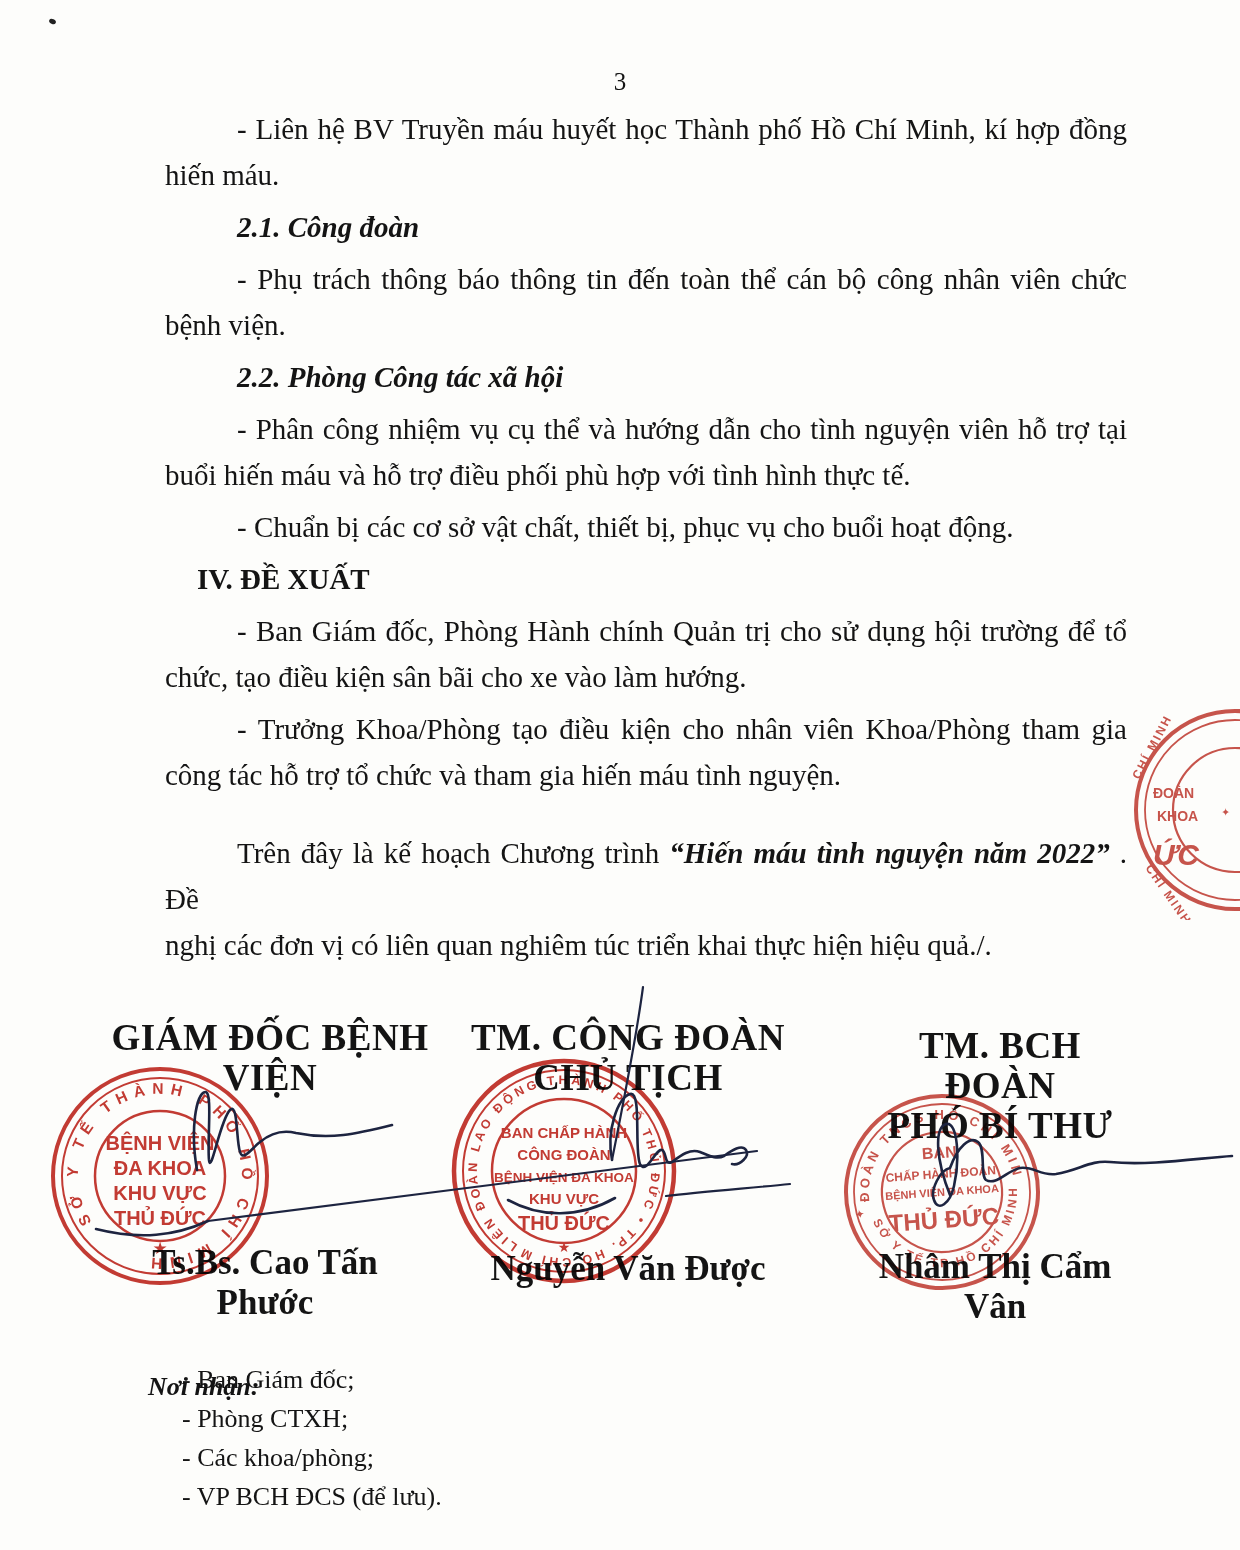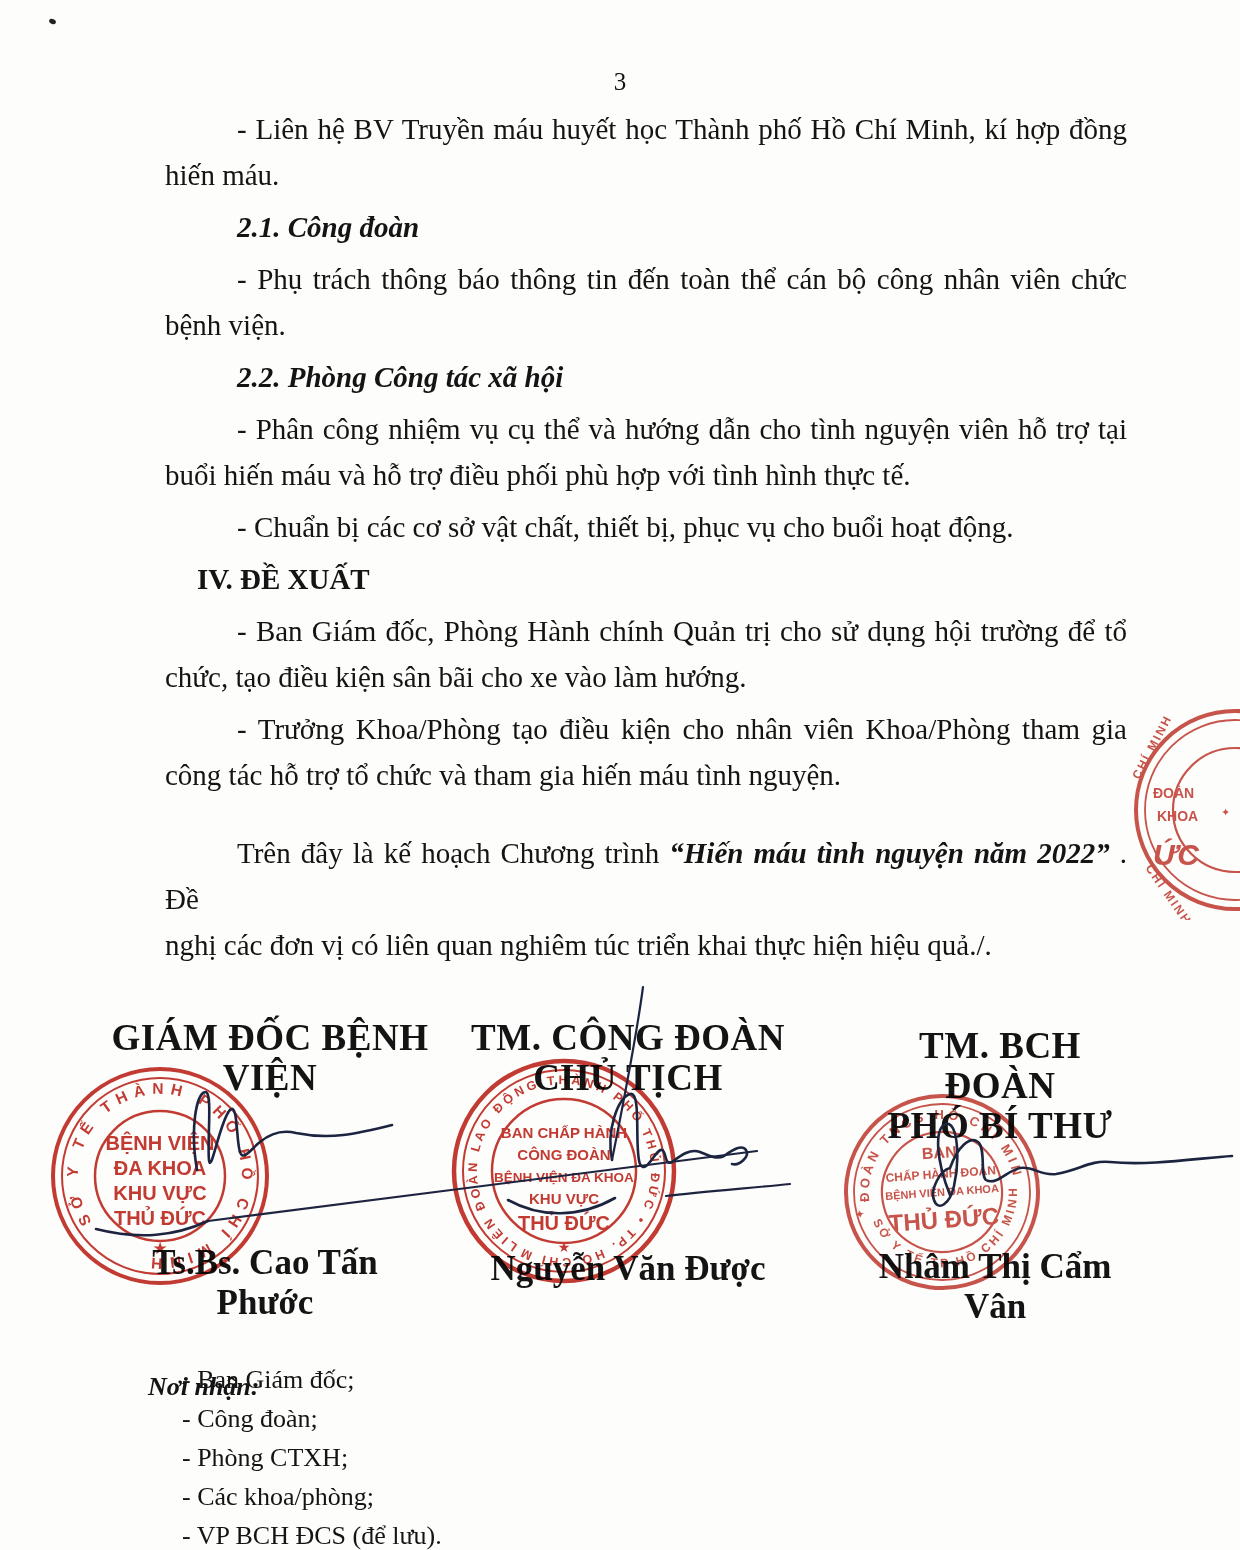--- a/index.html
+++ b/index.html
@@ -201,19 +201,18 @@
       <path d="M 612,1160 C 606,1130 618,1098 630,1094 C 642,1090 634,1150 640,1164 C 646,1176 656,1148 662,1150 C 667,1152 664,1166 672,1162 C 680,1156 690,1148 700,1152 C 708,1155 716,1160 724,1156 C 732,1150 742,1144 746,1150 C 750,1156 740,1166 732,1164"></path>
       <path d="M 666,1196 C 700,1192 750,1188 790,1184" stroke-width="2.2"></path>
       <path d="M 508,1200 C 540,1218 580,1218 615,1198"></path>
       <path d="M 950,1195 C 936,1160 934,1128 946,1124 C 958,1121 960,1160 954,1186 C 950,1204 938,1212 934,1200 C 930,1190 940,1170 950,1168 C 958,1146 970,1136 978,1142 C 986,1148 980,1176 986,1180 C 996,1186 1008,1170 1020,1168 C 1034,1166 1040,1176 1056,1174 C 1080,1170 1090,1160 1110,1162 C 1150,1166 1200,1158 1232,1156"></path>
     </g>
   </svg>
 
   <div id="footer-label">Nơi nhận:</div>
   <div id="footer-items">
       <div>- Ban Giám đốc;</div>
-      <div>- Công đoàn;</div>
       <div>- Phòng CTXH;</div>
       <div>- Các khoa/phòng;</div>
       <div>- VP BCH ĐCS (để lưu).</div>
     </div>
 
 </div>
 
 </body></html>

